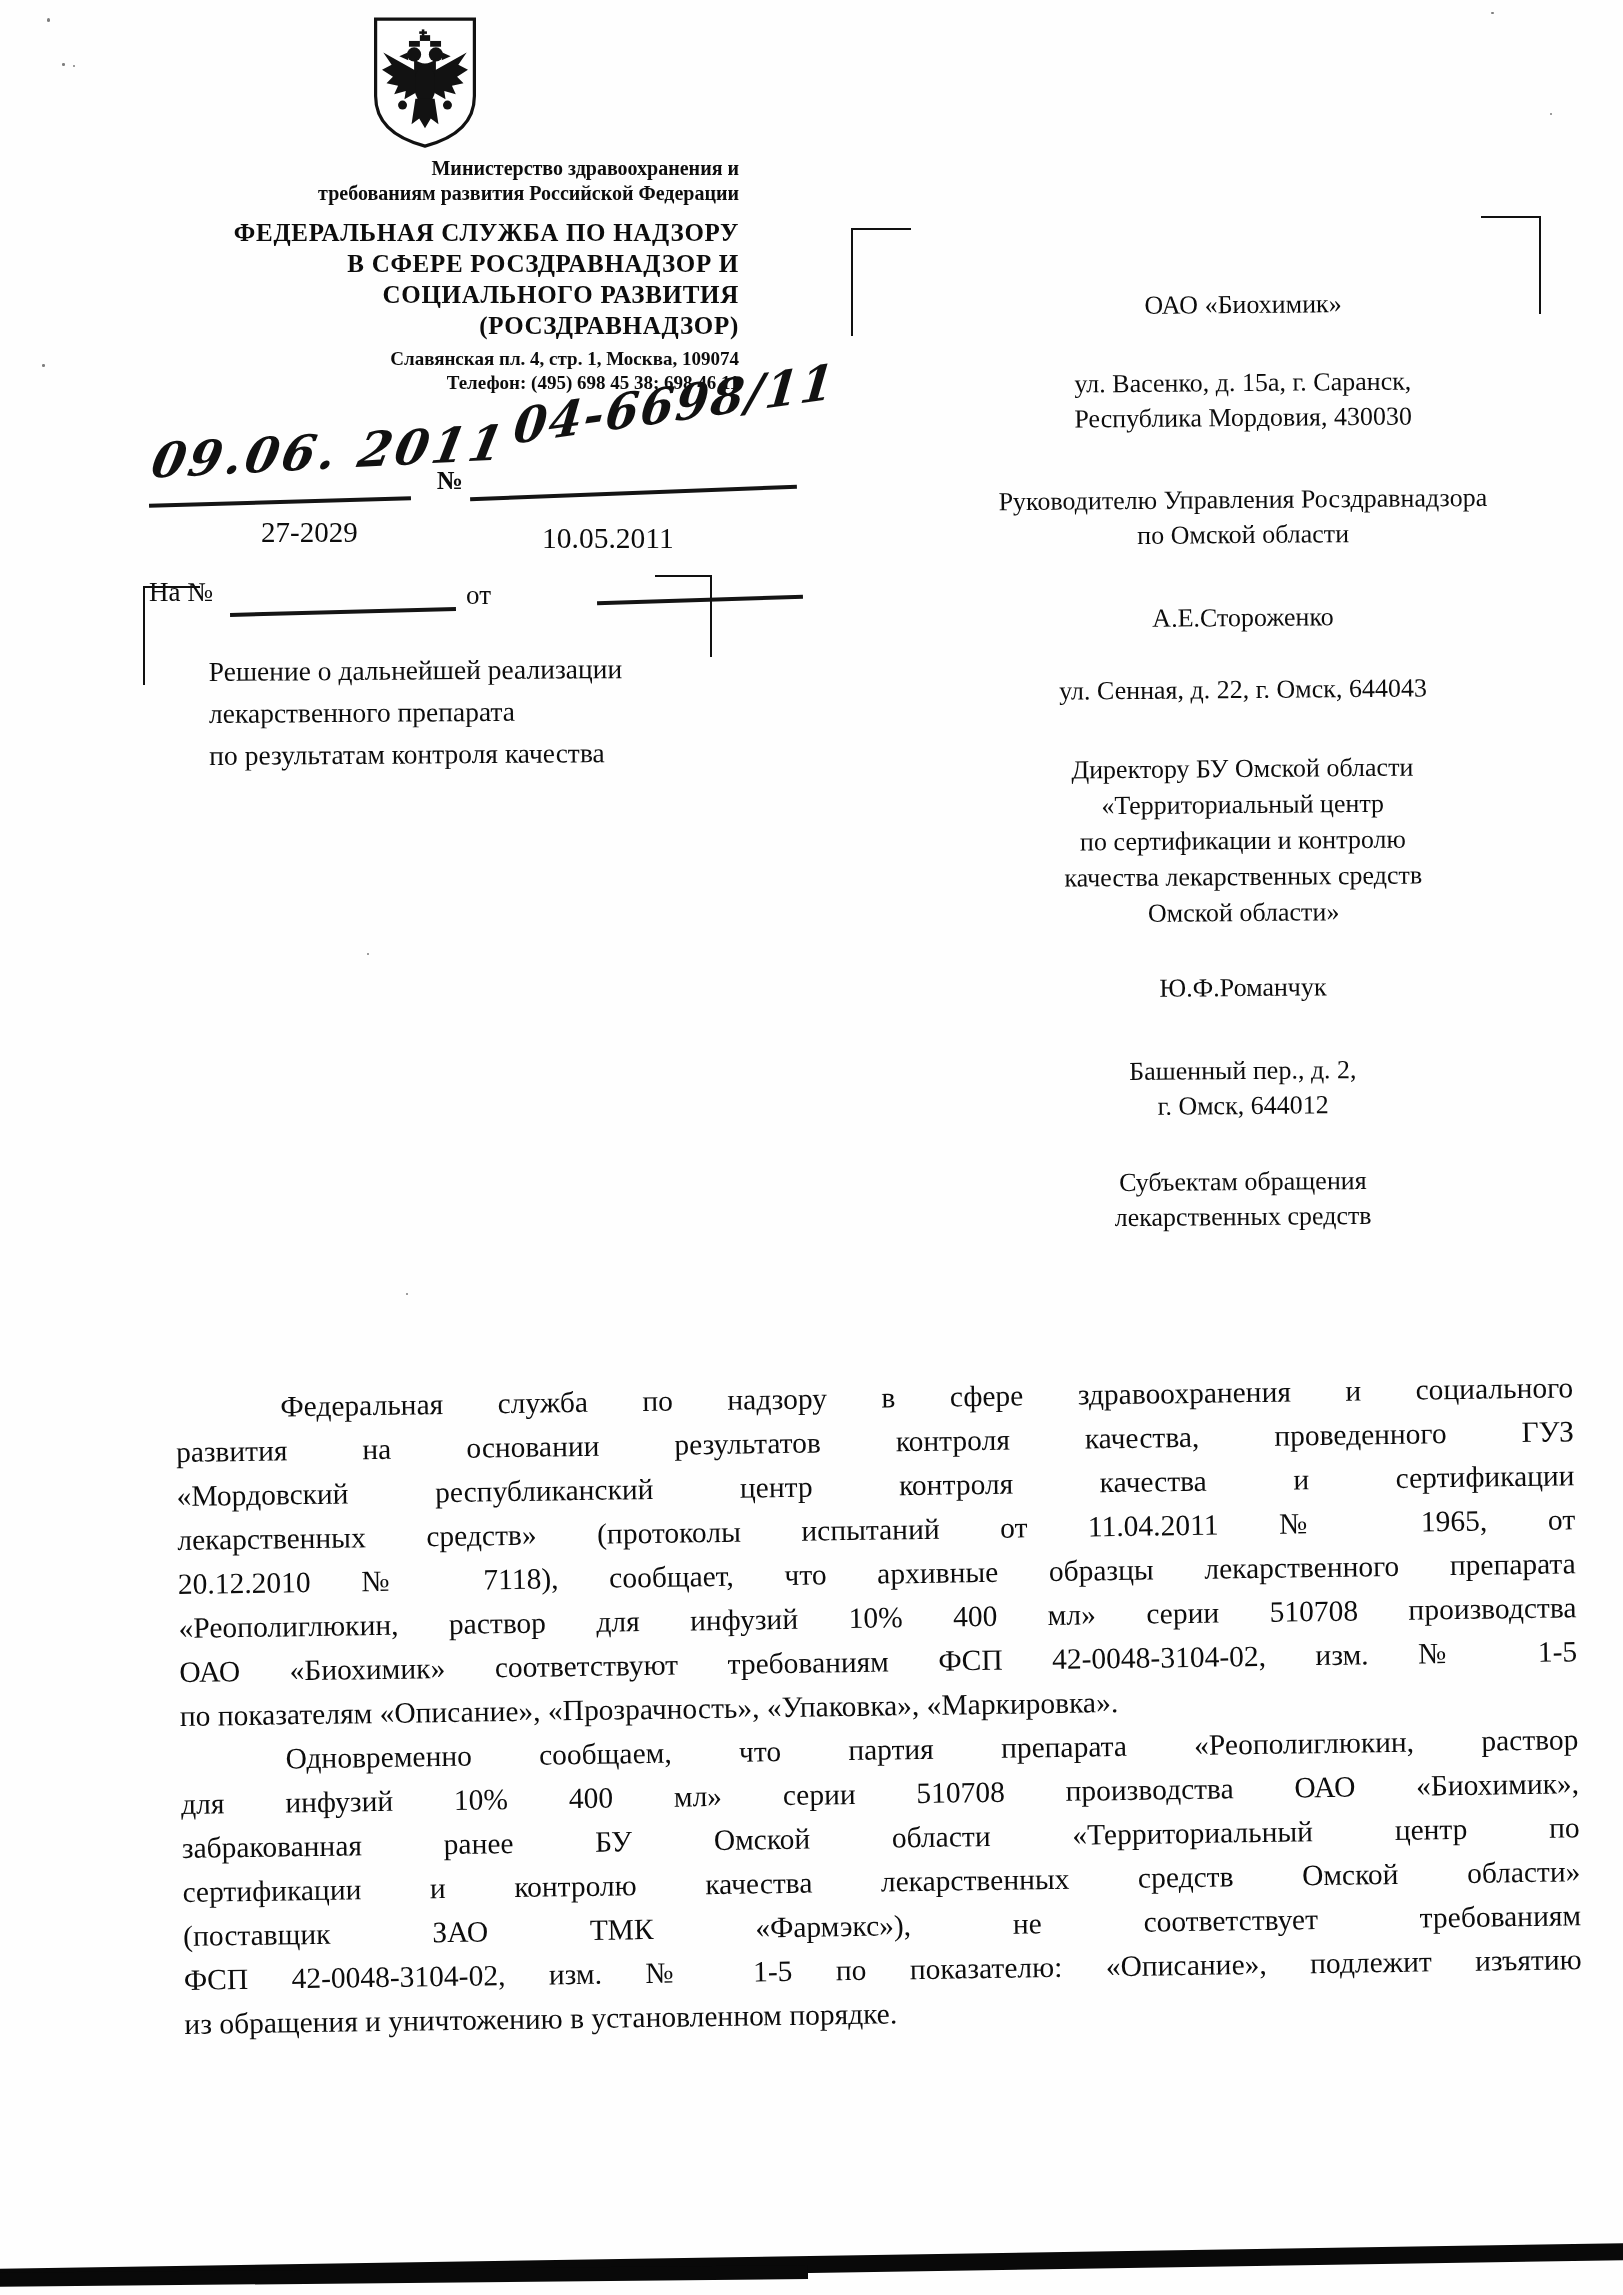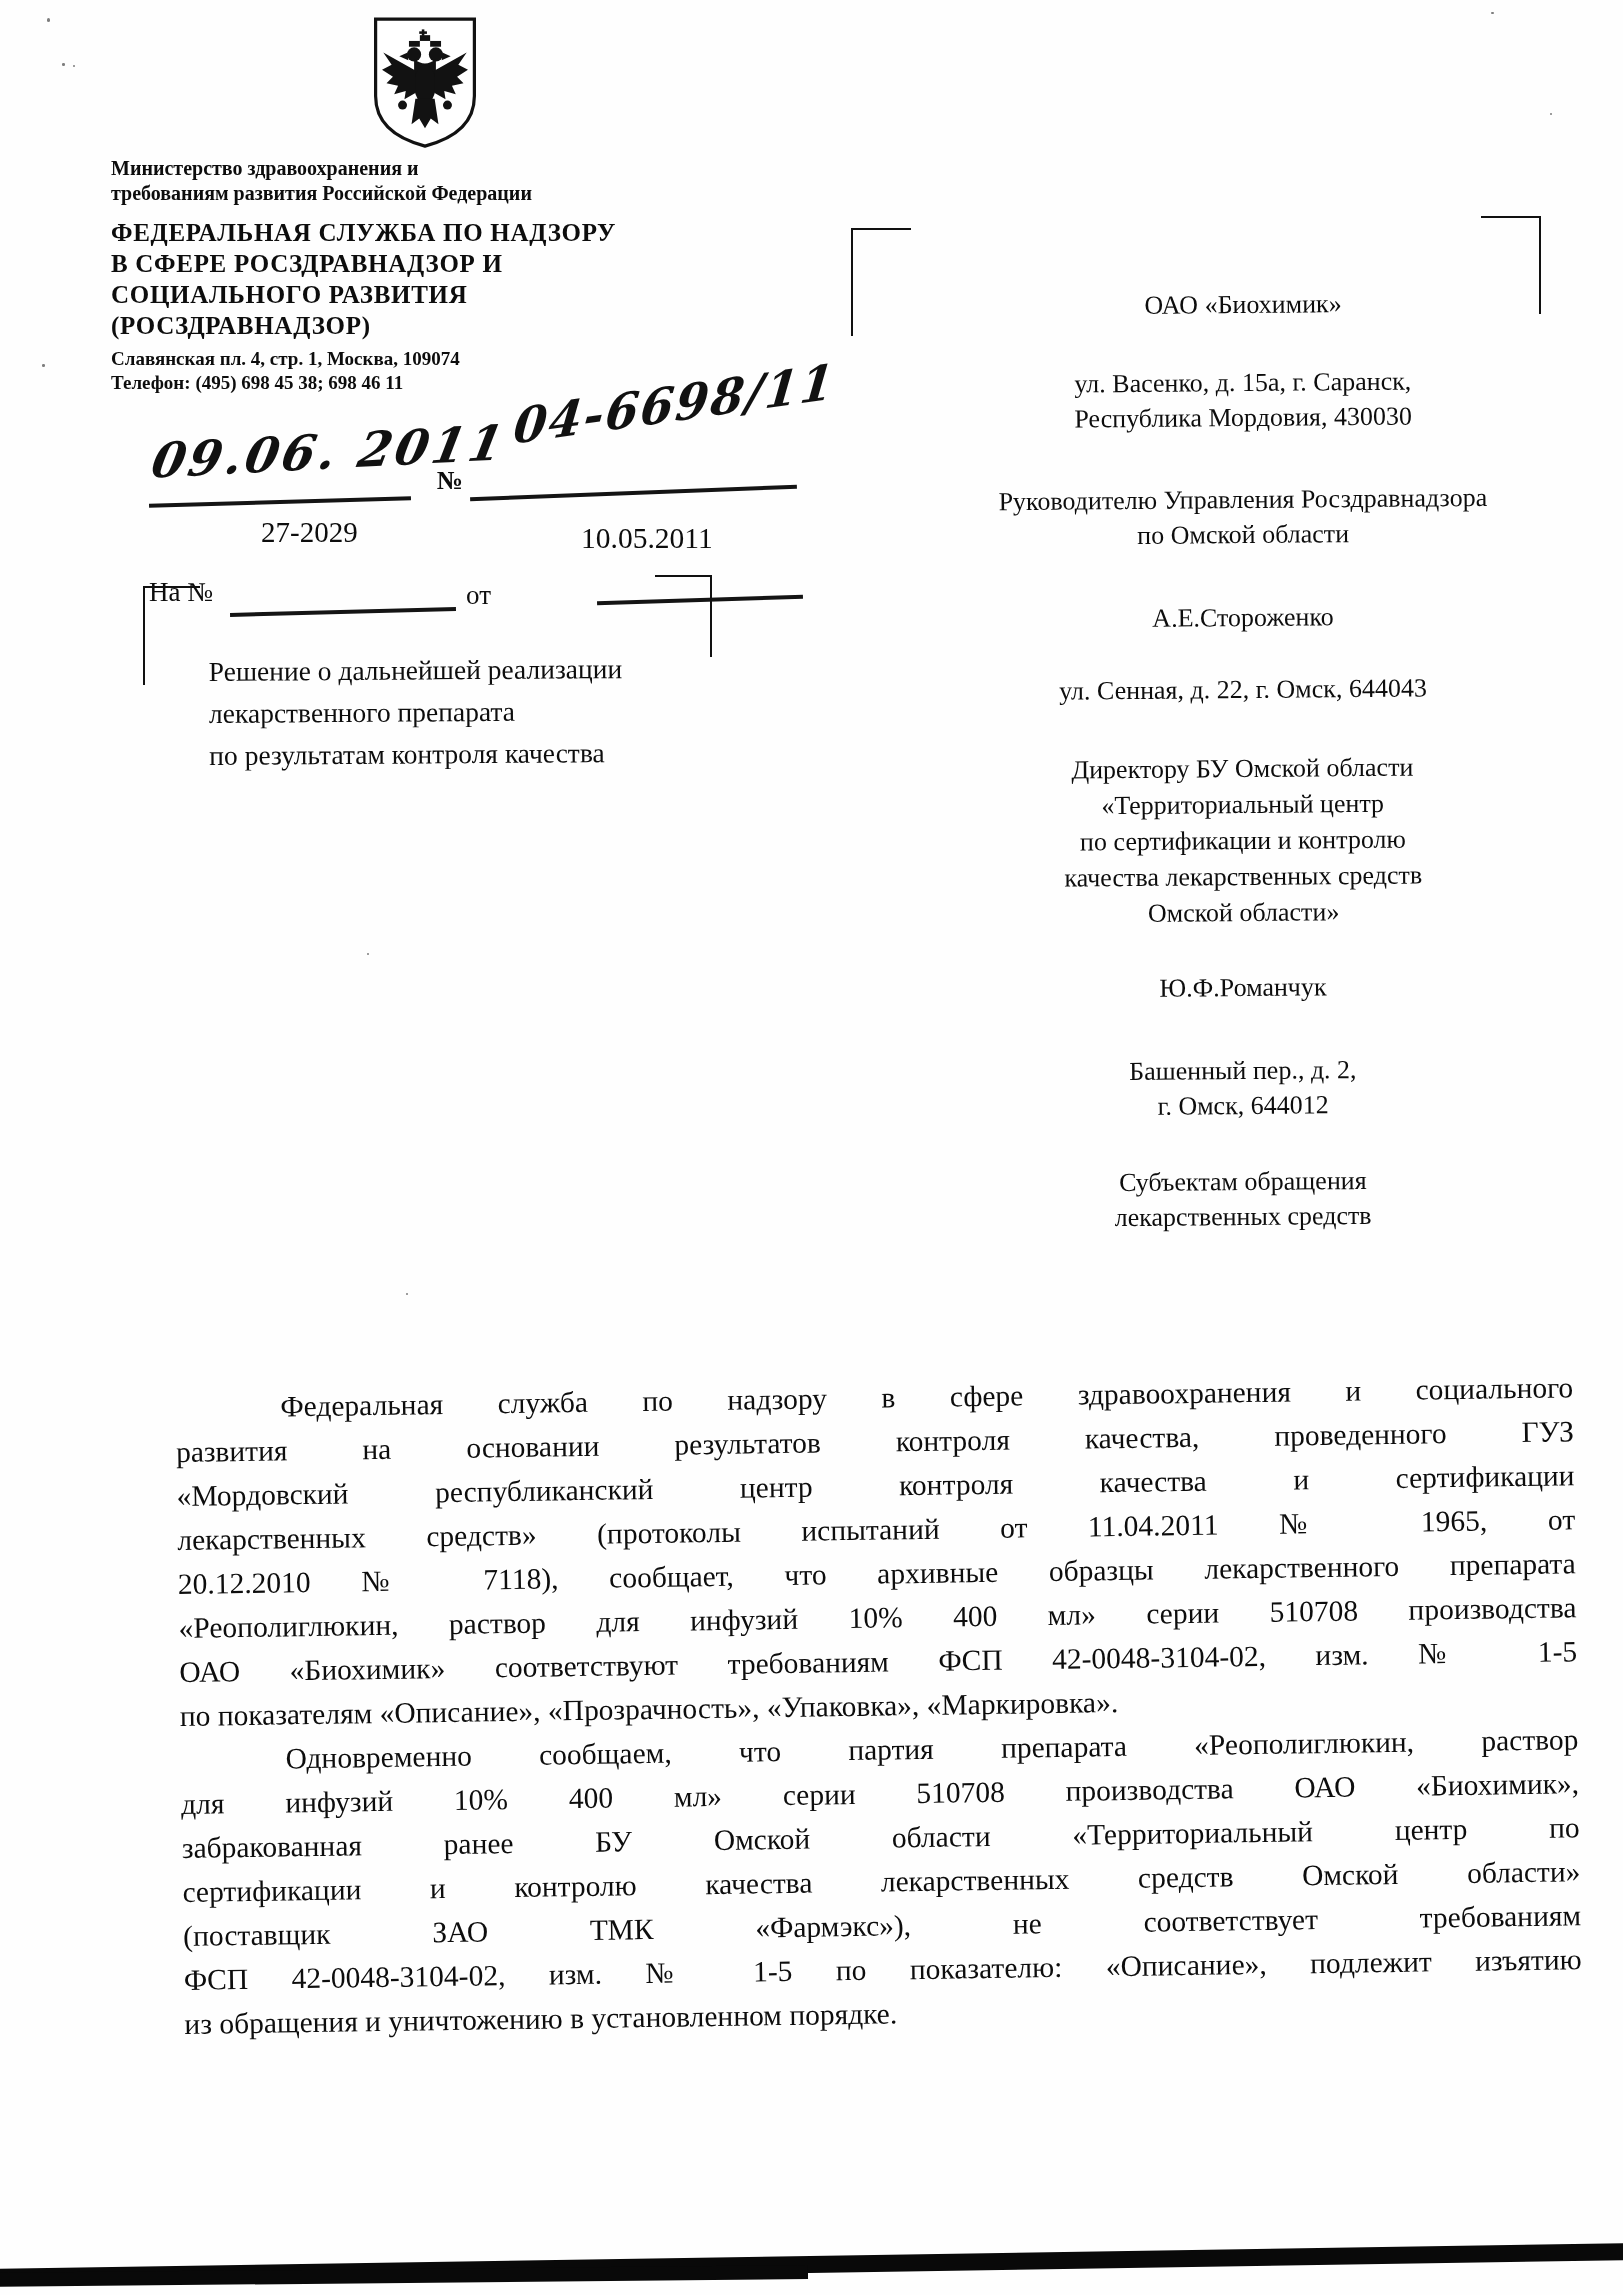--- a/index.html
+++ b/index.html
@@ -4,21 +4,21 @@
 <style>
   html,body { margin:0; padding:0; background:#e8e8e8; }
   .page {
     position:relative; width:1623px; height:2295px;
     margin:0 auto; background:#fefefe; overflow:hidden;
     font-family:"Liberation Serif", serif; color:#0d0d0d;
   }
   .abs { position:absolute; }
 
   
-  .letterhead { left:111px; top:14.4px; width:628px; text-align:left; }
+  .letterhead { left:111px; top:14.4px; width:628px; text-align:right; }
   .arms { display:block; margin:0 auto 5.2px auto; }
   .ministry { font-weight:bold; font-size:20px; line-height:25.5px; }
   .service  { font-weight:bold; font-size:25px; line-height:31px; margin-top:10.5px; letter-spacing:0.7px; }
   .lh-addr  { font-weight:bold; font-size:19px; line-height:24px; margin-top:6px; }
 
   
   .hw {
     font-family:"DejaVu Serif", serif; font-style:italic; font-weight:bold;
     color:#111; white-space:nowrap;
   }
@@ -27,21 +27,21 @@
   .hw-num   { left:511px; top:399px; font-size:48px; letter-spacing:2px;
               transform:rotate(-8deg) skewX(-14deg); transform-origin:left bottom; }
   .no-sign  { left:437px; top:466px; font-size:26px; font-weight:bold; }
   .uline { position:absolute; background:#141414; height:3.9px; }
   .u1 { left:149px; top:500px; width:262px; transform:rotate(-1.6deg); }
   .u2 { left:470px; top:491px; width:327px; transform:rotate(-2.2deg); }
   .u3 { left:230px; top:610px; width:226px; transform:rotate(-1.5deg); }
   .u4 { left:597px; top:598px; width:206px; transform:rotate(-1.8deg); }
   .ref-print { font-size:27px; white-space:nowrap; }
   .reply-no   { left:261px; top:516px; font-size:29px; }
-  .reply-date { left:542px; top:522px; font-size:29.5px;margin-left:39px; }
+  .reply-date { left:542px; top:522px; font-size:29.5px; }
   .na-no { left:149px; top:577px; }
   .ot    { left:466px; top:580px; }
 
   
   .mark { position:absolute; }
   .mk-tl { border-left:2.6px solid #111; border-top:2.6px solid #111; }
   .mk-tr { border-right:2.6px solid #111; border-top:2.6px solid #111; }
   .m1 { left:143px;  top:586px; width:55px; height:97px; }
   .m2 { left:655px; top:575px; width:55px; height:80px; }
   .m3 { left:851px; top:228px; width:58px; height:106px; }

